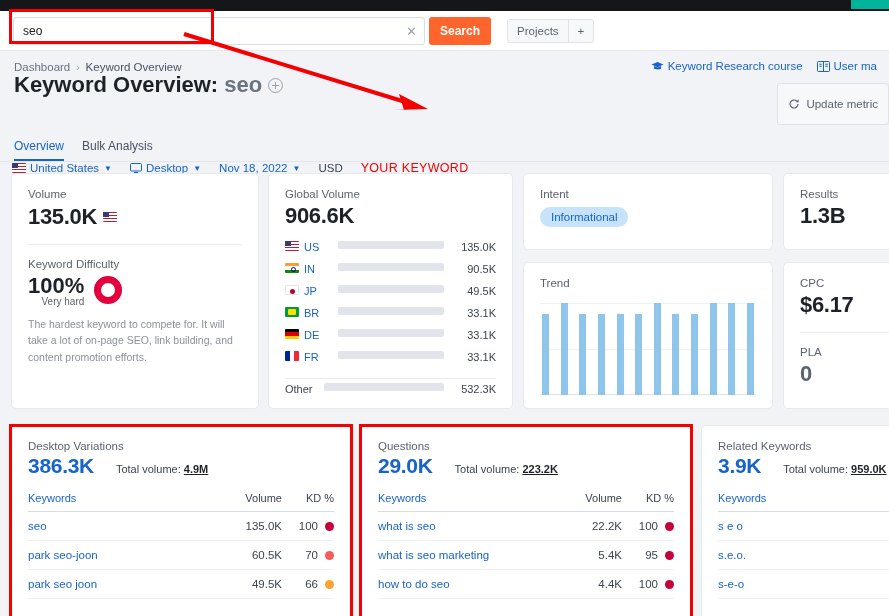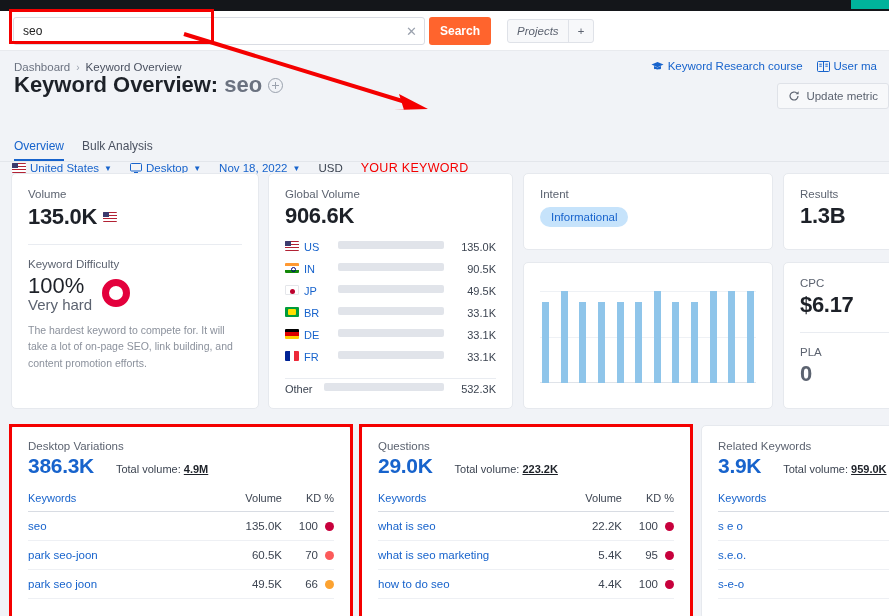--- a/index.html
+++ b/index.html
@@ -48,21 +48,21 @@
     font-family: inherit; cursor: pointer; margin-left: 4px;
   }
   .projects-group {
     display: flex; margin-left: 16px; height: 24px;
     border: 1px solid #dfe2e8; border-radius: 3px; background: #f7f8fa;
     overflow: hidden;
   }
   .projects-group .pbtn {
     display: flex; align-items: center; justify-content: center;
     font-size: 11.5px; color: #5c6370; padding: 0 9px; cursor: pointer;
-    background: transparent; border: 0; font-family: inherit; height: 100%; font-style: italic;
+    background: transparent; border: 0; font-family: inherit; height: 100%;
   }
   .projects-group .pdiv { width: 1px; background: #dfe2e8; }
 
   
   .annot-box {
     position: absolute; left: 9px; top: 9px; width: 205px; height: 35px;
     border: 3px solid #f40000; pointer-events: none; z-index: 30;
   }
   .annot-arrow { position: absolute; left: 180px; top: 30px; z-index: 29; pointer-events: none; }
 
@@ -119,21 +119,21 @@
   .flag-de { background: linear-gradient(#000 0 33%, #dd0000 33% 66%, #ffce00 66% 100%); }
   .flag-fr { background: linear-gradient(to right, #002395 0 33%, #fff 33% 66%, #ed2939 66% 100%); }
 
   .head-links {
     position: absolute; right: 12px; top: 8px;
     display: flex; align-items: center; gap: 14px; font-size: 11.5px;
   }
   .head-link { color: #1763cc; display: flex; align-items: center; gap: 4px; cursor: pointer; }
   .update-btn {
     position: absolute; right: 0px; top: 31px;
-    height: 26px; display: flex; align-items: center; gap: 6px;
+    height: 42px; display: flex; align-items: center; gap: 6px;
     border: 1px solid #dfe2e8; border-radius: 3px; background: #f7f8fa;
     padding: 0 10px; font-size: 11.5px; color: #5c6370; cursor: pointer;
     font-family: inherit;
   }
 
   
   .tabs {
     position: absolute; left: 0; top: 136px; width: 889px; height: 26px;
     border-bottom: 1px solid #e3e6eb; display: flex; align-items: flex-end;
     padding-left: 14px; gap: 18px;
@@ -159,26 +159,26 @@
   .c-related    { position: absolute; left: 701px; top: 425px; width: 232px; height: 195px; }
 
   .card-label { font-size: 11.5px; color: #5c6370; }
   .card-big   { font-size: 22px; font-weight: bold; color: #1d2128; letter-spacing: -.3px; }
   .card-pad   { padding: 14px 16px; }
   .hr { height: 1px; background: #e9ecf1; margin: 14px 0 0 0; }
 
   .vol-line { display: flex; align-items: center; gap: 6px; margin-top: 4px; }
 
   .kd-row { display: flex; align-items: center; gap: 10px; margin-top: 3px; }
-  .kd-num { font-size: 22px; font-weight: normal; color: #1d2128; }
+  .kd-num { font-size: 22px; font-weight: bold; color: #1d2128; }
   .kd-donut {
     width: 28px; height: 28px; border-radius: 50%;
     border: 7px solid #e3003c; background: #fff;
   }
-  .kd-sub { font-size: 15px; color: #5c6370; margin-top: -3px; }
+  .kd-sub { font-size: 10px; color: #5c6370; margin-top: -3px; text-align: right; }
   .kd-desc { font-size: 10.5px; color: #8b919c; line-height: 1.55; margin-top: 9px; }
 
   
   .gv-rows { margin-top: 12px; }
   .gv-row { display: flex; align-items: flex-start; height: 22px; font-size: 11px; }
   .gv-cc { color: #1763cc; width: 34px; margin-left: 5px; }
   .gv-bar { flex: 1; height: 8px; background: #e1e4ea; border-radius: 2px; overflow: hidden; }
   .gv-fill { height: 100%; border-radius: 2px; }
   .gv-val { width: 52px; text-align: right; color: #3c4451; font-size: 11px; }
   .gv-other .gv-cc { color: #3c4451; width: 39px; margin-left: 0; }
@@ -391,20 +391,21 @@
         </div>
       </div>
   </div>
 
   <div class="card c-intent card-pad">
     <div class="card-label">Intent</div>
     <div class="intent-pill">Informational</div>
   </div>
 
   <div class="card c-trend card-pad">
+    <div class="card-label">Trend</div>
     <div class="trend-chart" id="trend-chart">
       <div class="trend-grid" style="top:0"></div>
       <div class="trend-grid" style="top:46px"></div>
       <div class="trend-base"></div>
     <div class="trend-bar" title="1: 88" style="height: 80.96px; background: rgb(143, 197, 234);"></div>
         <div class="trend-bar" title="2: 100" style="height: 92px; background: rgb(143, 197, 234);"></div>
         <div class="trend-bar" title="3: 88" style="height: 80.96px; background: rgb(143, 197, 234);"></div>
         <div class="trend-bar" title="4: 88" style="height: 80.96px; background: rgb(143, 197, 234);"></div>
         <div class="trend-bar" title="5: 88" style="height: 80.96px; background: rgb(143, 197, 234);"></div>
         <div class="trend-bar" title="6: 88" style="height: 80.96px; background: rgb(143, 197, 234);"></div>

